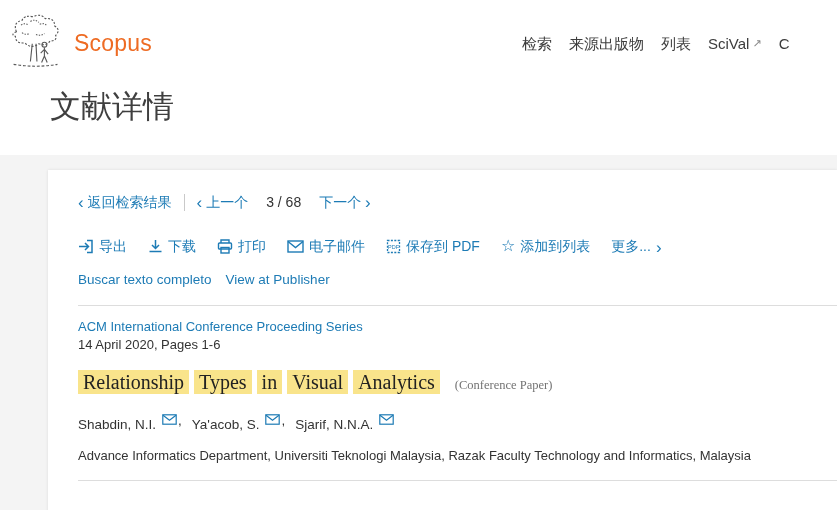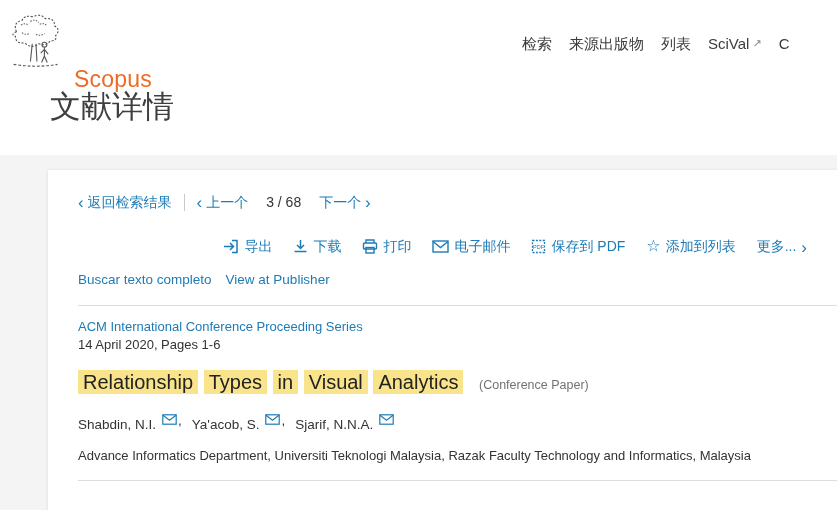--- a/index.html
+++ b/index.html
@@ -3,54 +3,54 @@
 <meta charset="utf-8">
 <style>
   * { margin:0; padding:0; box-sizing:border-box; }
   html,body { width:837px; height:510px; overflow:hidden; background:#fff;
     font-family:"Liberation Sans","DejaVu Sans",sans-serif; color:#333; }
   .stage { position:relative; width:837px; height:510px; }
 
   
   .header { position:absolute; top:0; left:0; width:837px; height:155px; background:#fff; }
   .logo { position:absolute; top:12px; left:8px; }
-  .wordmark { position:absolute; top:30px; left:74px; font-size:23px; color:#ee6b23; letter-spacing:.2px; cursor:pointer;margin-top:36px; }
+  .wordmark { position:absolute; top:30px; left:74px; font-size:23px; color:#ee6b23; letter-spacing:.2px; cursor:pointer; }
   .topnav { position:absolute; top:35px; left:522px; display:flex; gap:17px; white-space:nowrap;
     font-size:15px; color:#3c3c3c; }
   .topnav a { color:#3c3c3c; text-decoration:none; cursor:pointer; }
   .ext-arrow { font-size:11px; color:#8a8a8a; margin-left:3px; position:relative; top:-2px; }
   .page-title { position:absolute; top:86px; left:50px; font-size:31px; color:#3f3f3f; font-weight:400; }
 
   
   .band { position:absolute; top:155px; left:0; width:837px; height:355px; background:#f4f4f4; }
   .card { position:absolute; top:170px; left:48px; width:789px; height:412px; background:#fff;
     box-shadow:0 0 3px rgba(0,0,0,.10); padding:0 30px; overflow:hidden; }
 
   a.blue, .blue { color:#1d7bb5; text-decoration:none; cursor:pointer; }
   .chev { font-size:17px; line-height:1; position:relative; top:1px; }
 
   .crumbs { padding-top:22px; font-size:14px; display:flex; align-items:center; line-height:20px; }
   .crumbs .sep { width:1px; height:17px; background:#c9c9c9; margin:0 12px; }
   .crumbs .gap { width:18px; }
   .pager-count { color:#333; }
 
-  .toolbar { margin-top:24px; display:flex; align-items:center; gap:21px; font-size:14px; line-height:20px;justify-content:flex-end; }
+  .toolbar { margin-top:24px; display:flex; align-items:center; gap:21px; font-size:14px; line-height:20px; }
   .tool { display:inline-flex; align-items:center; gap:5px; color:#1d7bb5; cursor:pointer; }
   .tool svg { display:block; }
   .star-glyph { font-size:16px; line-height:1; }
 
   .fulltext { margin-top:14px; font-size:13.5px; line-height:20px; display:flex; gap:14px; }
 
   .divider { border:none; border-top:1px solid #ddd; margin:15px -30px 0 0; }
 
   .source { margin-top:12px; font-size:13px; line-height:18px; color:#333; }
   .source .row { margin:0; }
   .hl-orange { background:#f5a21f; padding:0 1px; }
 
-  .doc-title { margin-top:14px; font-size:20px; line-height:28px; color:#222; }
+  .doc-title { margin-top:14px; font-size:20px; line-height:28px; color:#222;font-family:Liberation Serif, serif; }
   .hl-yellow { background:#f9e48b; padding:1px 5px; }
   .doc-type { font-size:12.5px; color:#737373; margin-left:10px; }
 
   .authors { margin-top:8px; font-size:13.5px; line-height:20px; color:#333; display:flex; align-items:center; }
   .author { display:inline-flex; align-items:center; gap:6px; }
   .author .name { color:#333; cursor:pointer;margin-top:8px; }
   .auth-sep { margin:0 10px 0 1px; }
   .env { cursor:pointer; }
 
   .affiliation { margin-top:12px; font-size:13px; line-height:18px; color:#333; }

